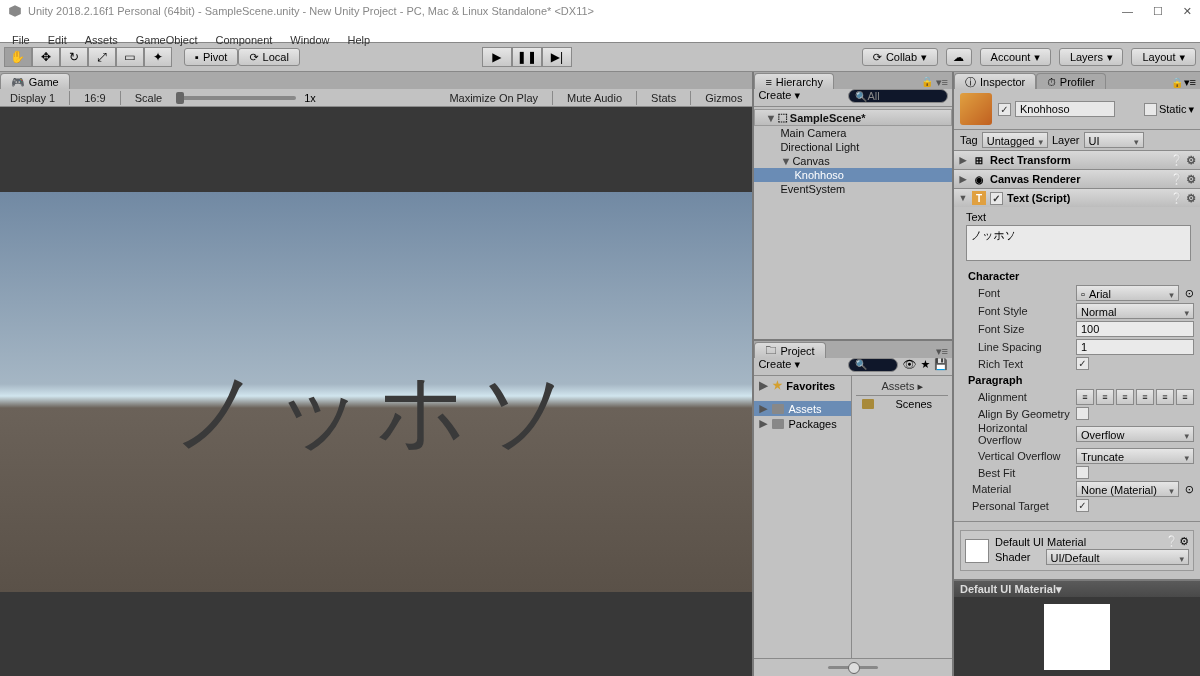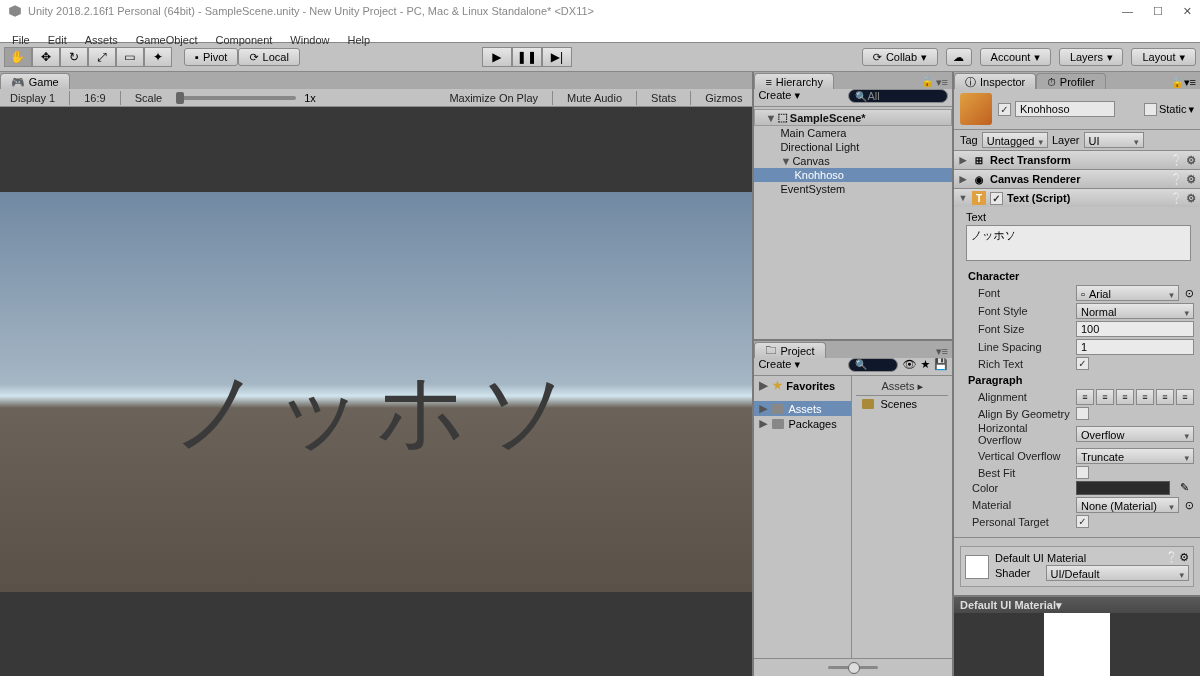--- a/index.html
+++ b/index.html
@@ -59,21 +59,21 @@
 .project-panel { height: 337px; display: flex; flex-direction: column; border-top: 2px solid #7a7a7a; }
 .project-body { flex: 1; display: flex; background: #c2c2c2; }
 .project-tree { width: 98px; border-right: 1px solid #8a8a8a; padding: 2px 0; }
 .p-row { padding: 1px 4px; display: flex; align-items: center; gap: 4px; }
 .p-row.fav { font-weight: bold; }
 .p-row.selected { background: #6a8cb5; color: #fff; }
 .folder-icon { width: 12px; height: 10px; background: #a88a3a; border-radius: 1px; display: inline-block; }
 .folder-icon.gray { background: #888; }
 .project-content { flex: 1; padding: 4px; }
 .breadcrumb { height: 16px; border-bottom: 1px solid #8a8a8a; padding: 0 4px; color: #333; text-align: center; }
-.asset-item { display: flex; align-items: center; gap: 6px; padding: 2px 6px; }
+.asset-item { display: flex; align-items: center; gap: 21px; padding: 2px 6px; }
 .project-footer { height: 18px; border-top: 1px solid #8a8a8a; background: #c2c2c2; display: flex; align-items: center; justify-content: center; }
 .zoom-slider { width: 50px; height: 3px; background: #888; border-radius: 2px; position: relative; }
 .zoom-slider::after { content: ''; position: absolute; left: 20px; top: -4px; width: 10px; height: 10px; background: #ddd; border: 1px solid #666; border-radius: 50%; }
 
 
 .inspector { flex: 1; display: flex; flex-direction: column; background: #c2c2c2; }
 .insp-tabs { height: 17px; background: #a9a9a9; display: flex; align-items: flex-end; }
 .insp-body { flex: 1; overflow: hidden; display: flex; flex-direction: column; }
 .obj-header { padding: 4px 6px; display: flex; align-items: center; gap: 6px; border-bottom: 1px solid #8a8a8a; }
 .obj-icon { width: 32px; height: 32px; background: linear-gradient(135deg,#e0a040,#c06020); border-radius: 3px; }
@@ -414,25 +414,20 @@
                 <div class="dropdown">
                   <span>Truncate</span>
                 </div>
               </div>
             </div>
           <div class="prop-row">
               <span class="label sub">Best Fit</span>
               <span class="checkbox"></span>
             </div>
           <div class="prop-row">
-              <span class="label">Color</span>
-              <div class="color-swatch"></div>
-              <span class="eyedropper">✎</span>
-            </div>
-          <div class="prop-row">
               <span class="label">Material</span>
               <div class="value">
                 <div class="dropdown">
                   <span>None (Material)</span>
                 </div>
               </div>
               <span>⊙</span>
             </div>
           <div class="prop-row">
               <span class="label">Personal Target</span>

